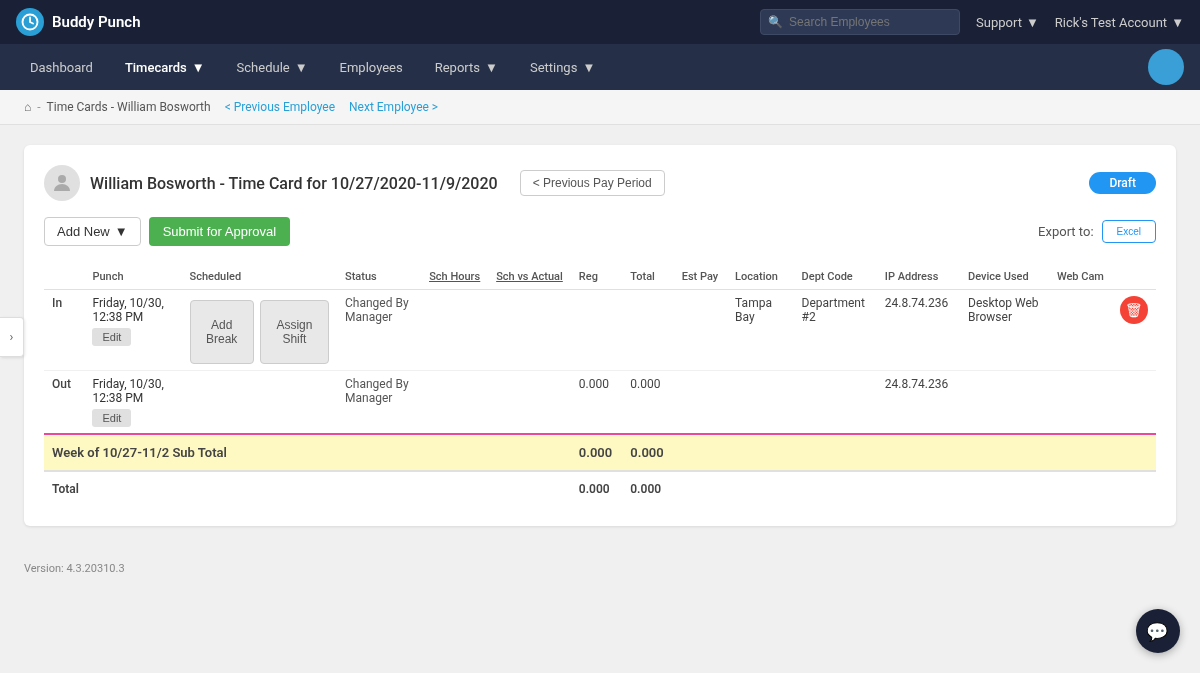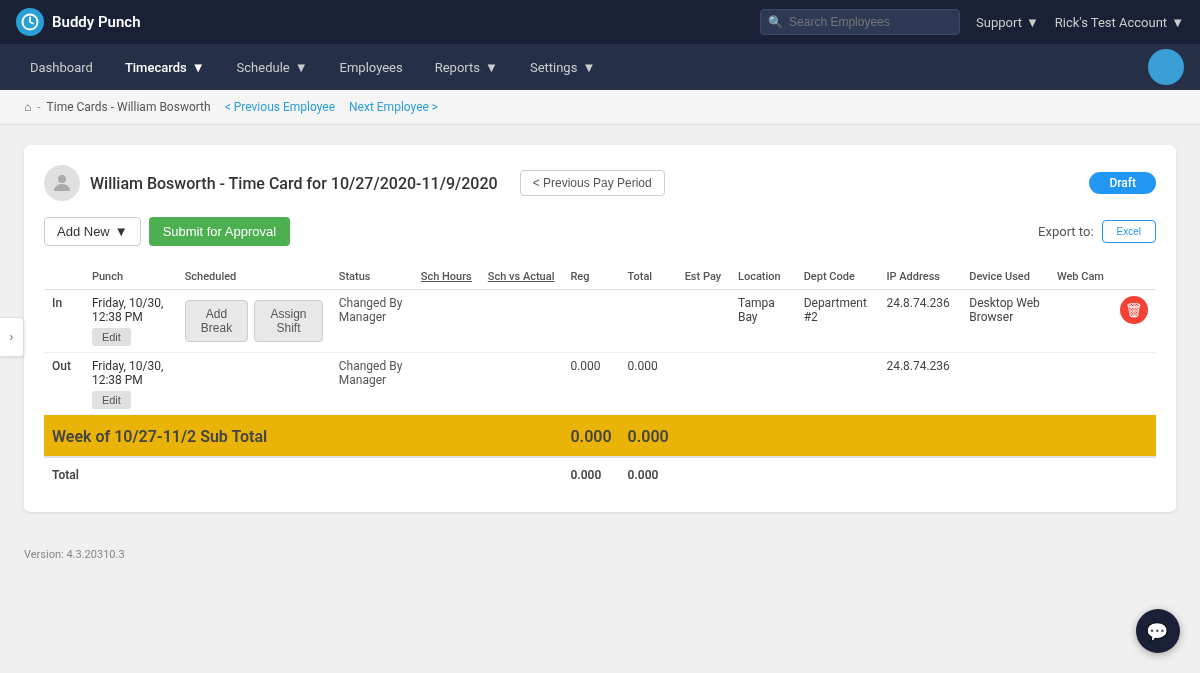--- a/index.html
+++ b/index.html
@@ -75,27 +75,27 @@
       padding: 8px 8px 6px;
       color: #555;
       font-weight: 500;
       font-size: 11px;
       border-bottom: 1px solid #e0e0e0;
       white-space: nowrap;
     }
     .timecard-table th.underlined { text-decoration: underline; }
     .timecard-table td { padding: 6px 8px; color: #444; vertical-align: top; }
     .timecard-table tr.punch-row td { border-bottom: 1px solid #f0f0f0; }
-    .timecard-table tr.subtotal-row td { background: #eab308; font-weight: 600; font-size: 16px; padding: 10px 8px; border-top: 2px solid #eab308; border-bottom: 2px solid #e0e0e0; }
+    .timecard-table tr.subtotal-row td { background: #fef9c3; font-weight: 600; font-size: 13px; padding: 10px 8px; border-top: 2px solid #ec4899; border-bottom: 2px solid #e0e0e0; }
     .timecard-table tr.total-row td { font-weight: 600; font-size: 12px; padding: 10px 8px; }
     .punch-type { color: #555; font-weight: 500; font-size: 12px; padding-top: 4px; }
     .punch-time { color: #333; font-size: 12px; }
     .edit-btn { background: #e0e0e0; border: none; border-radius: 3px; padding: 3px 10px; font-size: 11px; color: #555; cursor: pointer; margin-top: 4px; display: block; }
     .add-break-btn { background: #e8e8e8; border: 1px solid #ccc; border-radius: 4px; padding: 5px 12px; font-size: 12px; color: #555; cursor: pointer; }
-    .assign-shift-btn { background: #e8e8e8; border: 1px solid #ccc; border-radius: 4px; padding: 6px 12px; font-size: 12px; color: #555; cursor: pointer; }
+    .assign-shift-btn { background: #e8e8e8; border: 1px solid #ccc; border-radius: 4px; padding: 17px 12px; font-size: 12px; color: #555; cursor: pointer; }
     .status-text { color: #555; font-size: 12px; }
     .delete-btn { background: #f44336; border: none; border-radius: 50%; width: 28px; height: 28px; color: white; cursor: pointer; display: flex; align-items: center; justify-content: center; font-size: 14px; }
 
     
     .page-footer { padding: 16px 24px; font-size: 11px; color: #888; }
 
     
     .side-toggle { position: fixed; left: 0; top: 50%; transform: translateY(-50%); background: white; border: 1px solid #ddd; border-left: none; border-radius: 0 4px 4px 0; width: 24px; height: 40px; display: flex; align-items: center; justify-content: center; cursor: pointer; color: #666; box-shadow: 1px 1px 3px rgba(0,0,0,0.1); }
 
     

